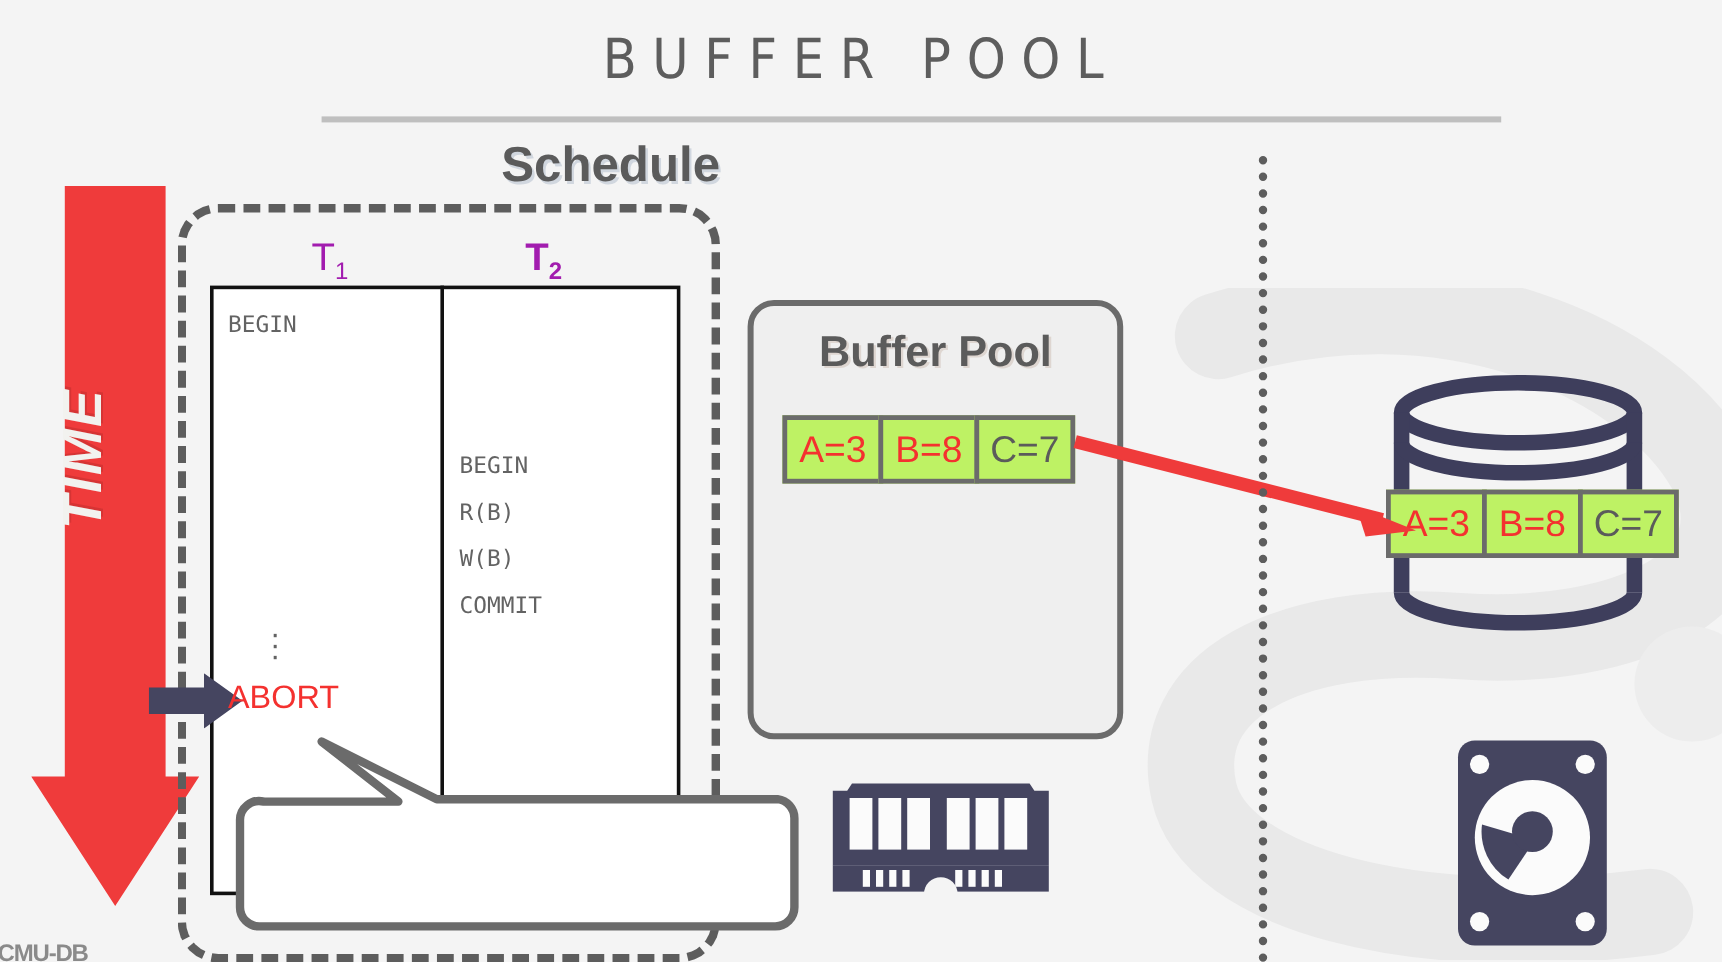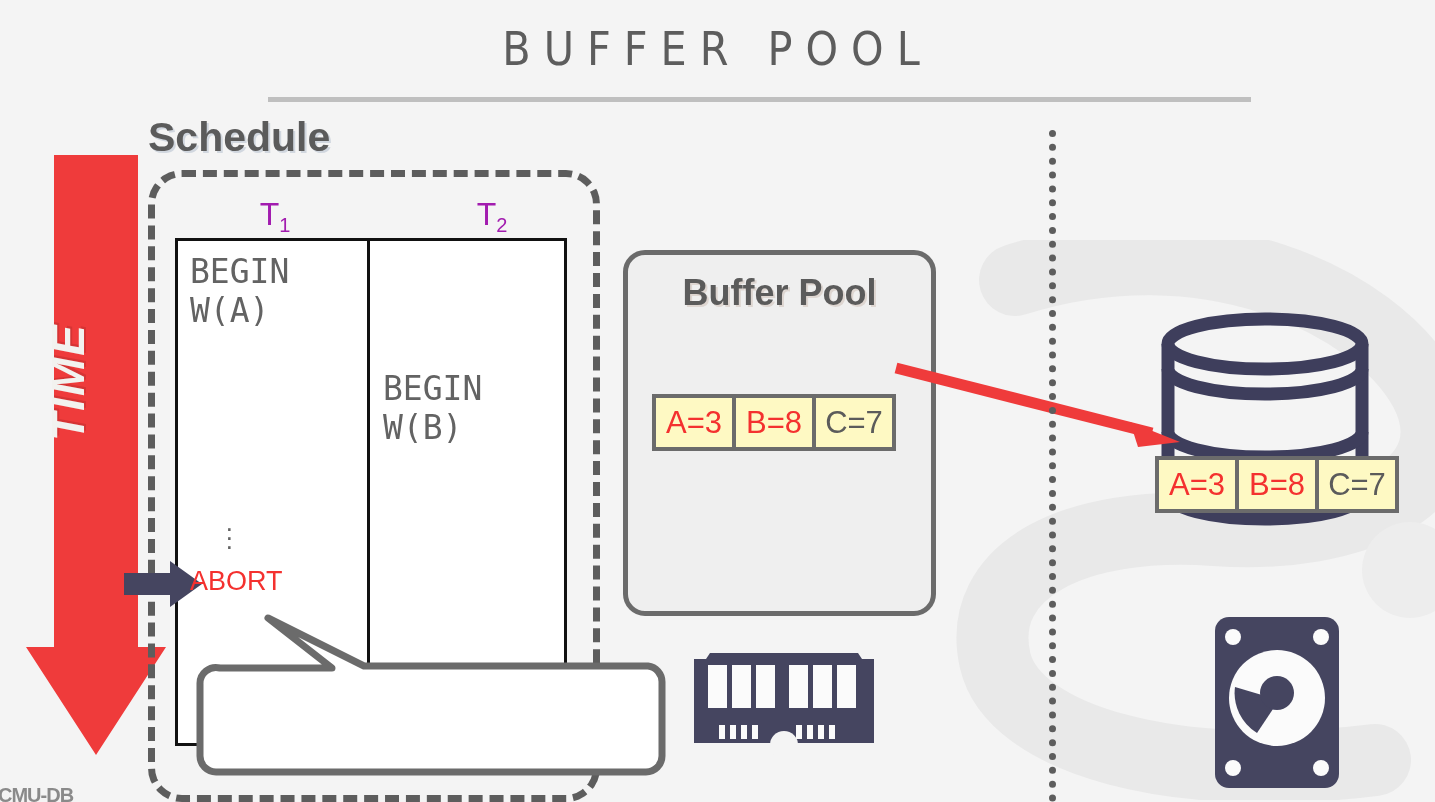--- a/index.html
+++ b/index.html
@@ -29,47 +29,47 @@
   .time-label{
     position:absolute;left:-12px;top:355px;width:160px;text-align:center;
     color:#f2f2ef;font-size:46px;font-weight:bold;font-style:italic;
     letter-spacing:2px;
     transform:rotate(-90deg);transform-origin:center center;
     text-shadow:2px 2px 0 rgba(140,30,30,.25);
   }
 
   
   .schedule-title{
-    position:absolute;left:148px;top:114px;width:452px;text-align:left;
+    position:absolute;left:148px;top:114px;width:452px;text-align:right;
     font-size:41px;font-weight:bold;color:#5b5b5b;
     text-shadow:2px 2px 0 rgba(120,140,170,.28);
   }
   .schedule-dash{
     position:absolute;left:148px;top:170px;width:452px;height:632px;
     border:7px dashed #5d5d5d;border-radius:34px;box-sizing:border-box;
   }
   .txn-head{
     position:absolute;top:196px;font-size:32px;color:#a21caf;font-weight:400;
     font-family:"Liberation Sans",sans-serif;
   }
   .txn-head sub{font-size:20px;}
   #txn1-head{left:230px;width:90px;text-align:center;}
-  #txn2-head{left:447px;width:90px;text-align:center;}
+  #txn2-head{left:408px;width:90px;text-align:center;font-weight:bold;}
 
   .sched-table{
     position:absolute;left:175px;top:238px;width:392px;height:508px;
     border:3px solid #111;box-sizing:border-box;background:#fff;
   }
   .sched-divider{
     position:absolute;left:367px;top:238px;width:3px;height:508px;background:#111;
   }
   .col{
     position:absolute;
     font-family:"DejaVu Sans Mono","Liberation Mono",monospace;
-    font-size:33px;line-height:39px;color:#636363;white-space:pre;
+    font-size:19px;line-height:39px;color:#636363;white-space:pre;
   }
   #col-t1{left:190px;top:252px;width:170px;}
   #col-t2{left:383px;top:369px;width:180px;}
   .op-line{display:block;}
   .dots{
     position:absolute;left:225px;top:524px;color:#636363;font-size:26px;
     line-height:9px;letter-spacing:0;
   }
   .dots span{display:block;}
   .abort-txt{
@@ -94,23 +94,23 @@
     border:5px solid #6b6b6b;border-radius:22px;box-sizing:border-box;
     background:#efefef;
   }
   .bp-title{
     position:absolute;left:623px;top:272px;width:313px;text-align:center;
     font-size:36px;font-weight:bold;color:#5b5b5b;
     text-shadow:2px 2px 0 rgba(170,140,120,.25);
   }
   .cellrow{position:absolute;display:flex;}
   .cell{
-    background:#fef9c3;border:4px solid #6b6b6b;box-sizing:border-box;
+    background:#bef264;border:4px solid #6b6b6b;box-sizing:border-box;
     display:flex;align-items:center;justify-content:center;
-    font-size:31px;font-family:"Liberation Sans",sans-serif;margin-top:48px;
+    font-size:31px;font-family:"Liberation Sans",sans-serif;
   }
   .cell.dirty{color:#f4312f;}
   .cell.clean{color:#5b5b5b;}
   #bp-cells{left:652px;top:346px;}
   #bp-cells .cell{width:84px;height:57px;margin-right:-4px;}
   #disk-cells{left:1155px;top:408px;}
   #disk-cells .cell{width:84px;height:57px;margin-right:-4px;}
 
   
   .vsep{
@@ -153,22 +153,22 @@
 
   <div class="schedule-title">Schedule</div>
   <div class="schedule-dash"></div>
 
   <div class="txn-head" id="txn1-head"><span>T</span><sub>1</sub></div>
   <div class="txn-head" id="txn2-head"><span>T</span><sub>2</sub></div>
 
   <div class="sched-table"></div>
   <div class="sched-divider"></div>
 
-  <div class="col" id="col-t1"><span class="op-line">BEGIN</span><span class="op-line">W(A)</span></div>
-  <div class="col" id="col-t2"><span class="op-line">BEGIN</span><span class="op-line">W(B)</span></div>
+  <div class="col" id="col-t1"><span class="op-line">BEGIN</span></div>
+  <div class="col" id="col-t2"><span class="op-line">BEGIN</span><span class="op-line">R(B)</span><span class="op-line">W(B)</span><span class="op-line">COMMIT</span></div>
 
   <div class="dots">
     <span>·</span>
       <span>·</span>
       <span>·</span>
   </div>
 
   <svg class="blue-arrow" viewBox="0 0 78 46">
     <polygon points="0,12 46,12 46,0 78,23 46,46 46,34 0,34" fill="#454560"></polygon>
   </svg>

